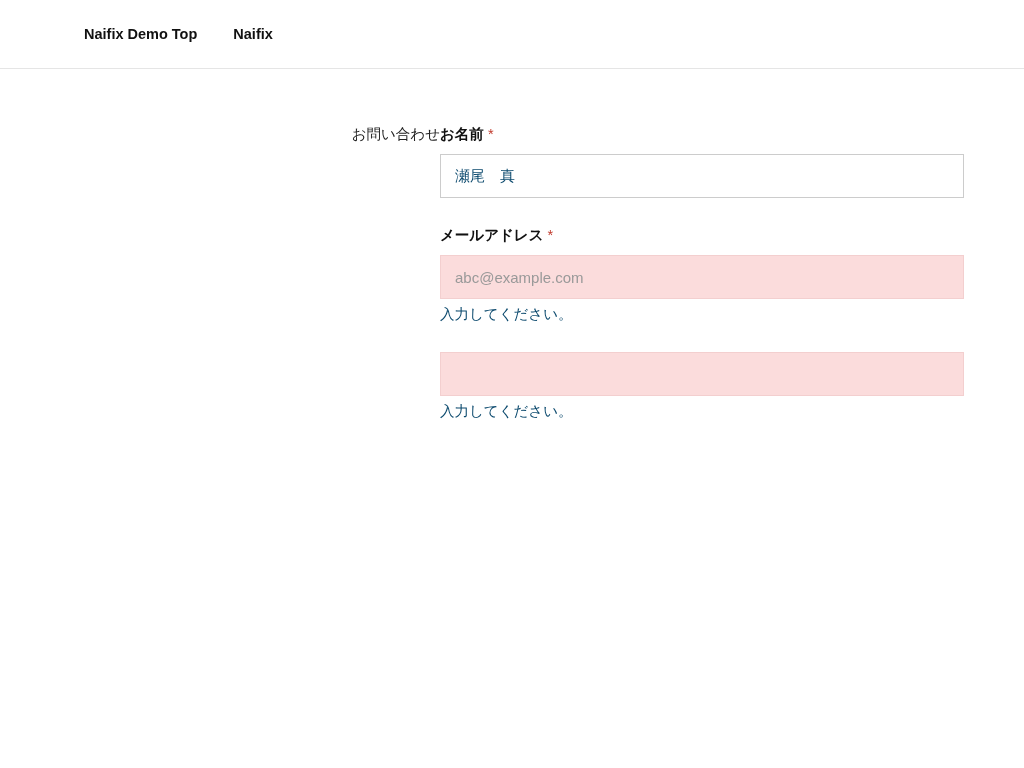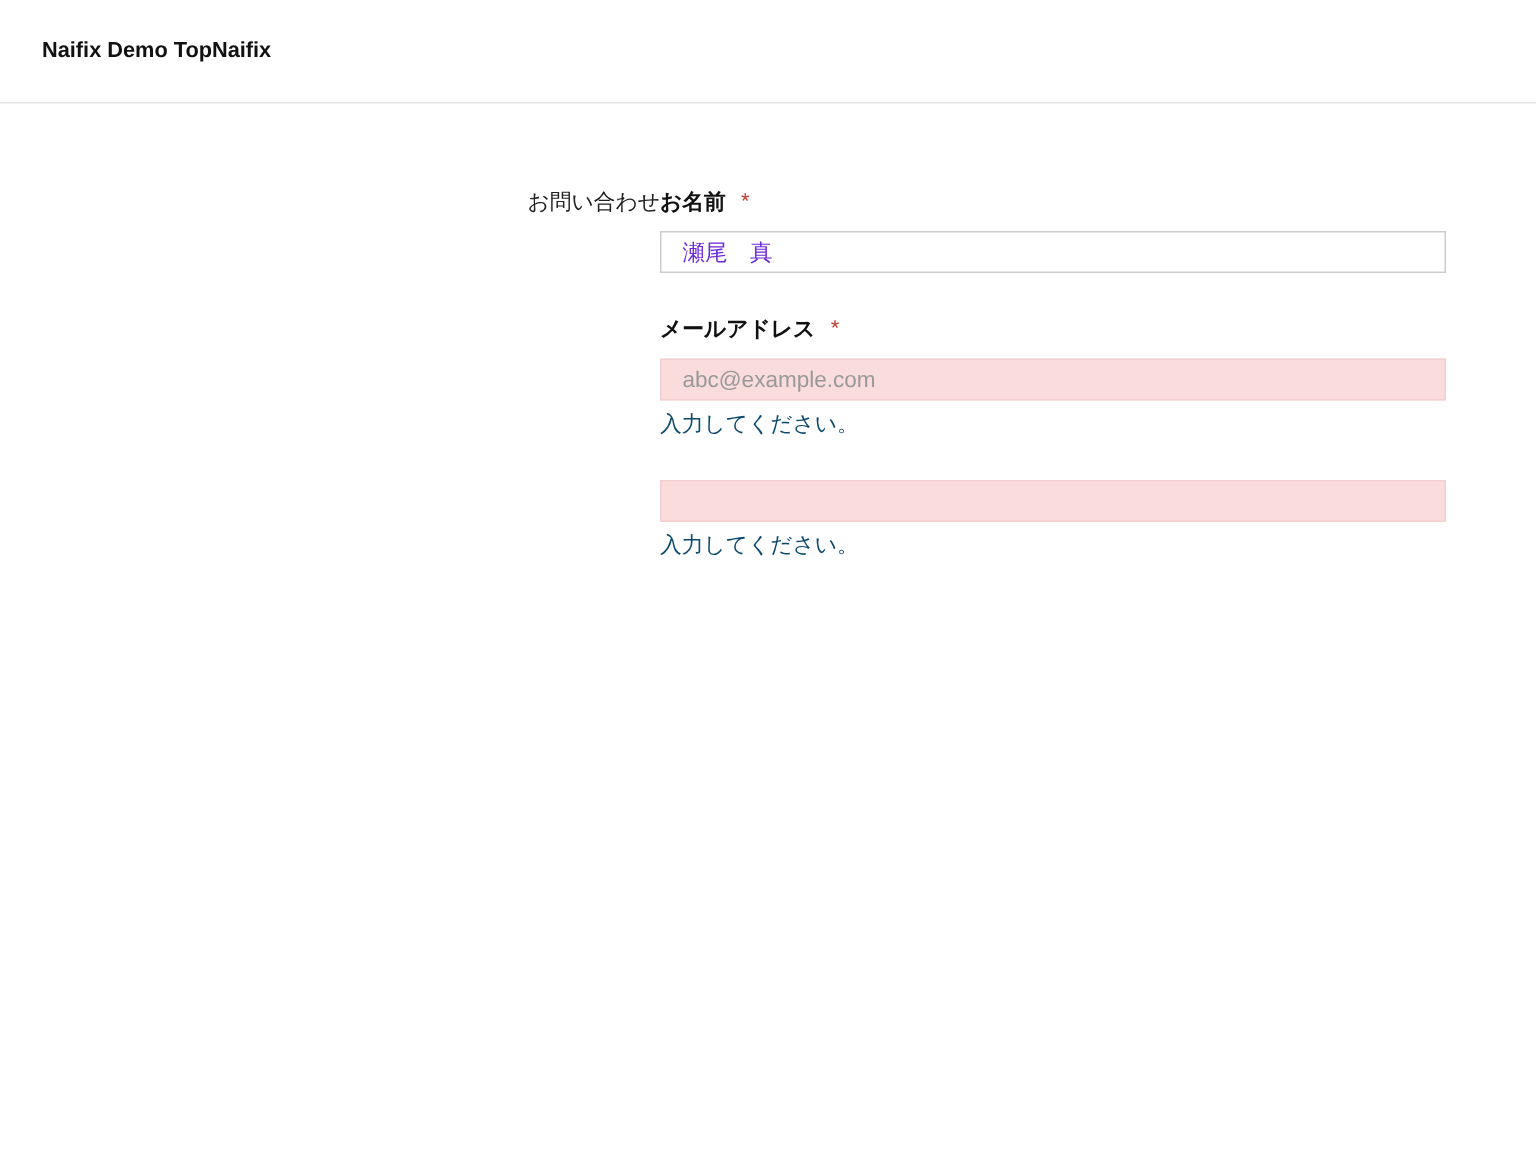--- a/index.html
+++ b/index.html
@@ -10,22 +10,23 @@
     body {
       font-family: -apple-system, BlinkMacSystemFont, "Segoe UI", "Hiragino Sans", "Hiragino Kaku Gothic ProN", Meiryo, sans-serif;
       background: #fff;
       color: #222;
       width: 1024px;
       height: 768px;
       overflow: hidden;
     }
     .header {
       border-bottom: 1px solid #e5e5e5;
-      padding: 26px 28px;
+      padding: 26px 84px;
       display: flex;
+      gap: 36px;
     }
     .header a {
       color: #111;
       font-weight: 700;
       font-size: 14.5px;
       text-decoration: none;
     }
     .content {
       display: flex;
       padding: 56px 60px 0 60px;
@@ -46,33 +47,32 @@
     }
     .form-group {
       margin-bottom: 28px;
     }
     .form-label {
       font-size: 14.5px;
       font-weight: 700;
       color: #111;
       display: block;
       margin-bottom: 10px;
-      font-family: Liberation Mono, monospace;
     }
     .required {
       color: #c0392b;
       font-weight: 400;
     }
     .form-input {
       width: 100%;
-      height: 28px;
+      height: 44px;
       border: 1px solid #ccc;
       padding: 0 14px;
       font-size: 15px;
-      color: #6d28d9;
+      color: #0c4a6e;
       background: #fff;
       font-family: inherit;
     }
     .form-input.error {
       background: #fbdcdc;
       border-color: #f3cfcf;
     }
     .form-input::placeholder {
       color: #999;
     }

